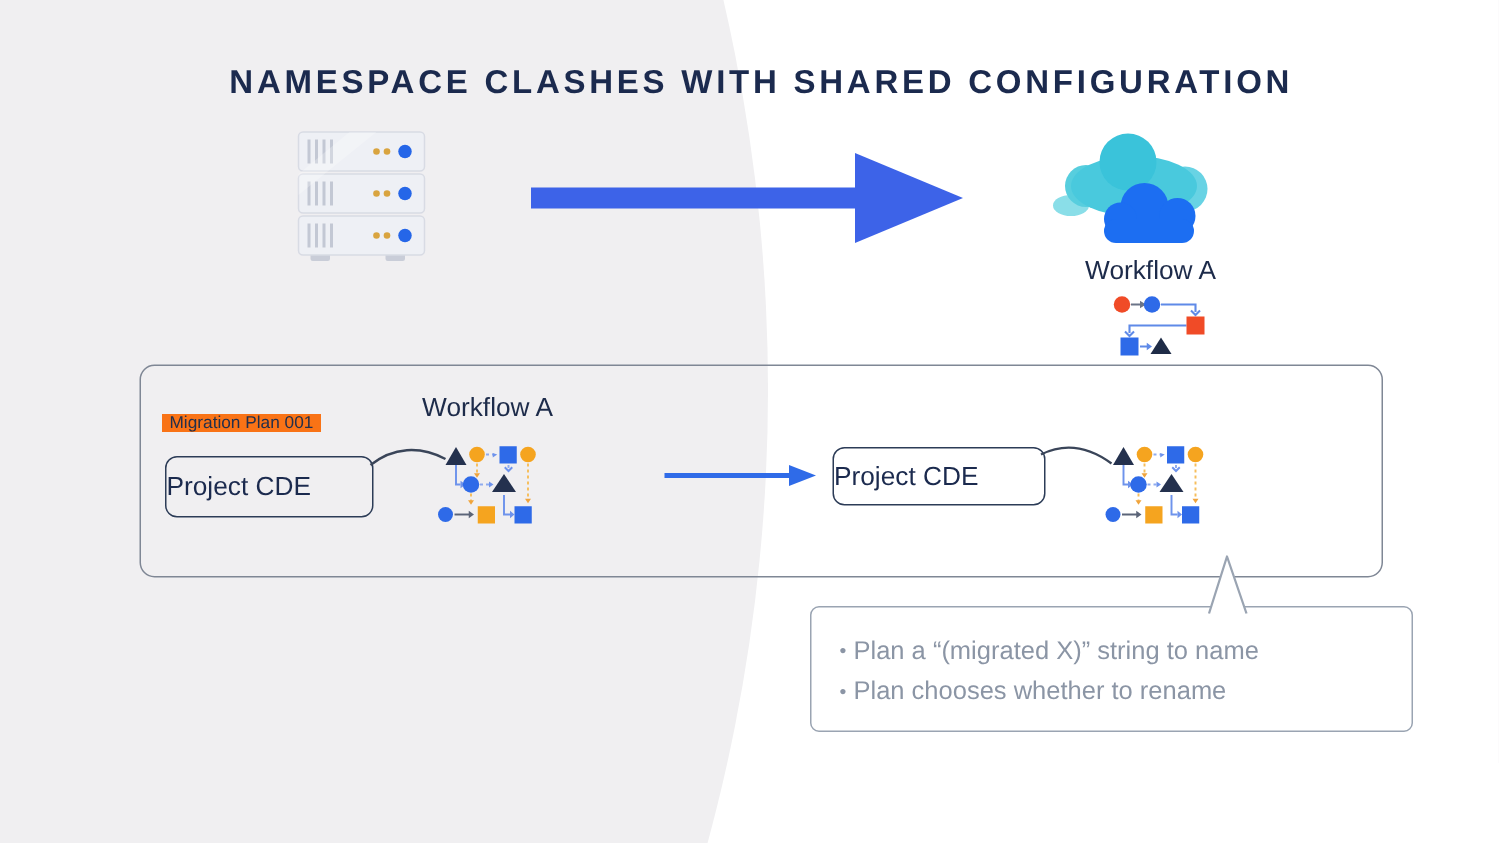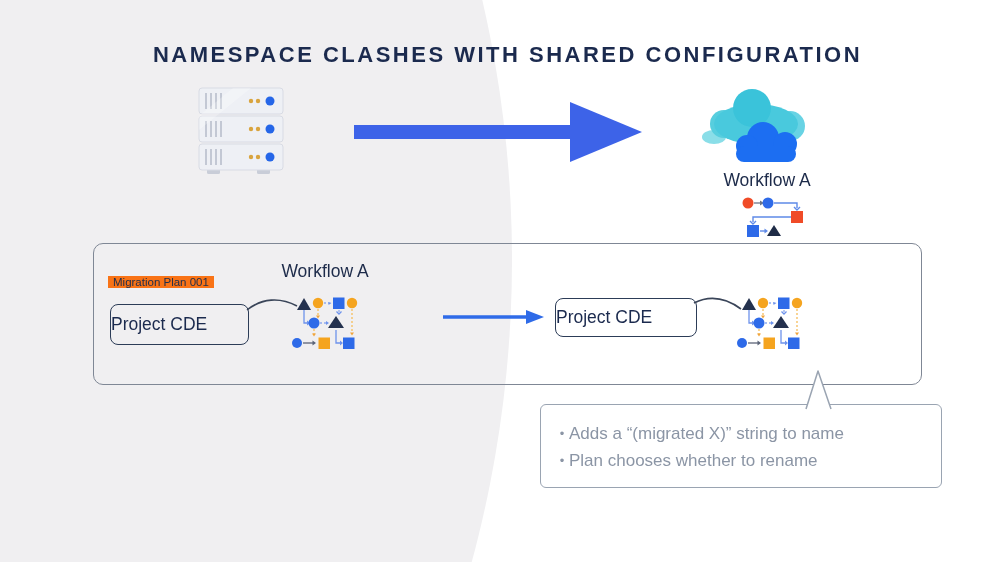--- a/index.html
+++ b/index.html
@@ -186,21 +186,21 @@
   </svg>
 
 
   <svg class="abs" style="left:735px;top:294px" width="70" height="60" viewBox="0 0 70 60">
     <use href="#wfg"></use>
   </svg>
 
   <div class="abs callout">
     <div class="row">
       <span class="bullet">•</span>
-      <span>Adds a “(migrated X)” string to name</span>
+      <span>Plan a “(migrated X)” string to name</span>
     </div>
     <div class="row">
       <span class="bullet">•</span>
       <span>Plan chooses whether to rename</span>
     </div>
   </div>
 
   <svg class="abs" style="left:798px;top:366px" width="44" height="44" viewBox="0 0 44 44">
     <path d="M8,43 L20,5 L33,43" fill="#ffffff" stroke="#9aa4b2" stroke-width="1.5" stroke-linejoin="round"></path>
   </svg>

